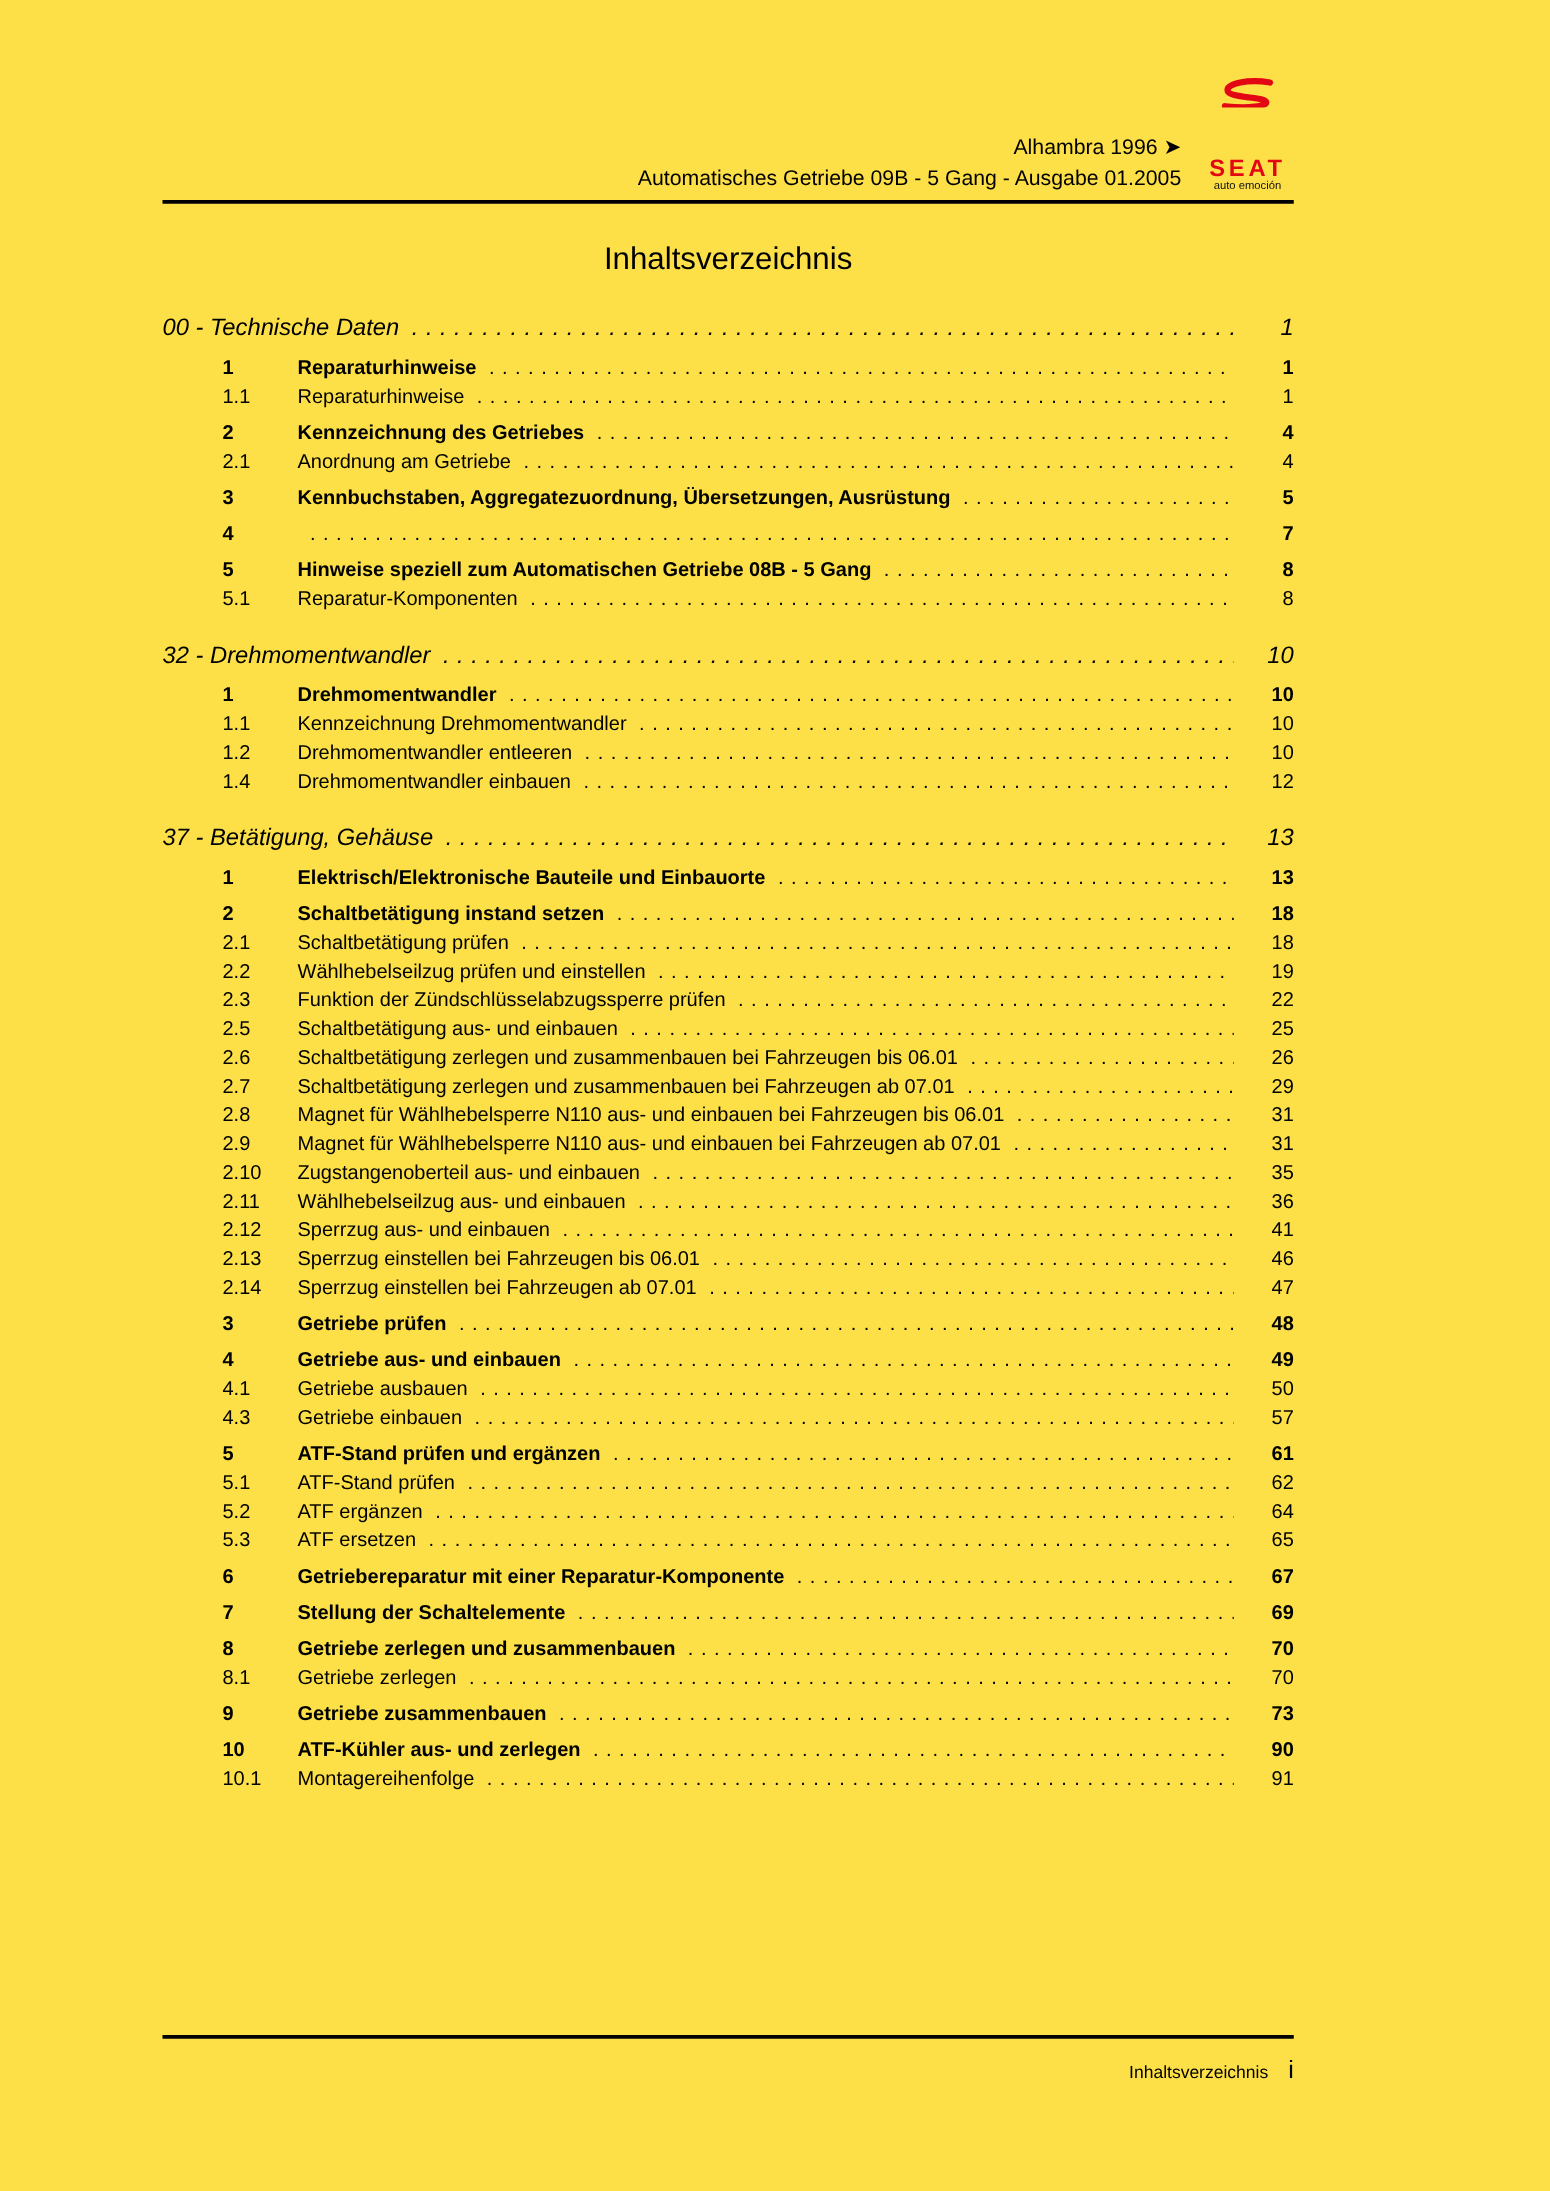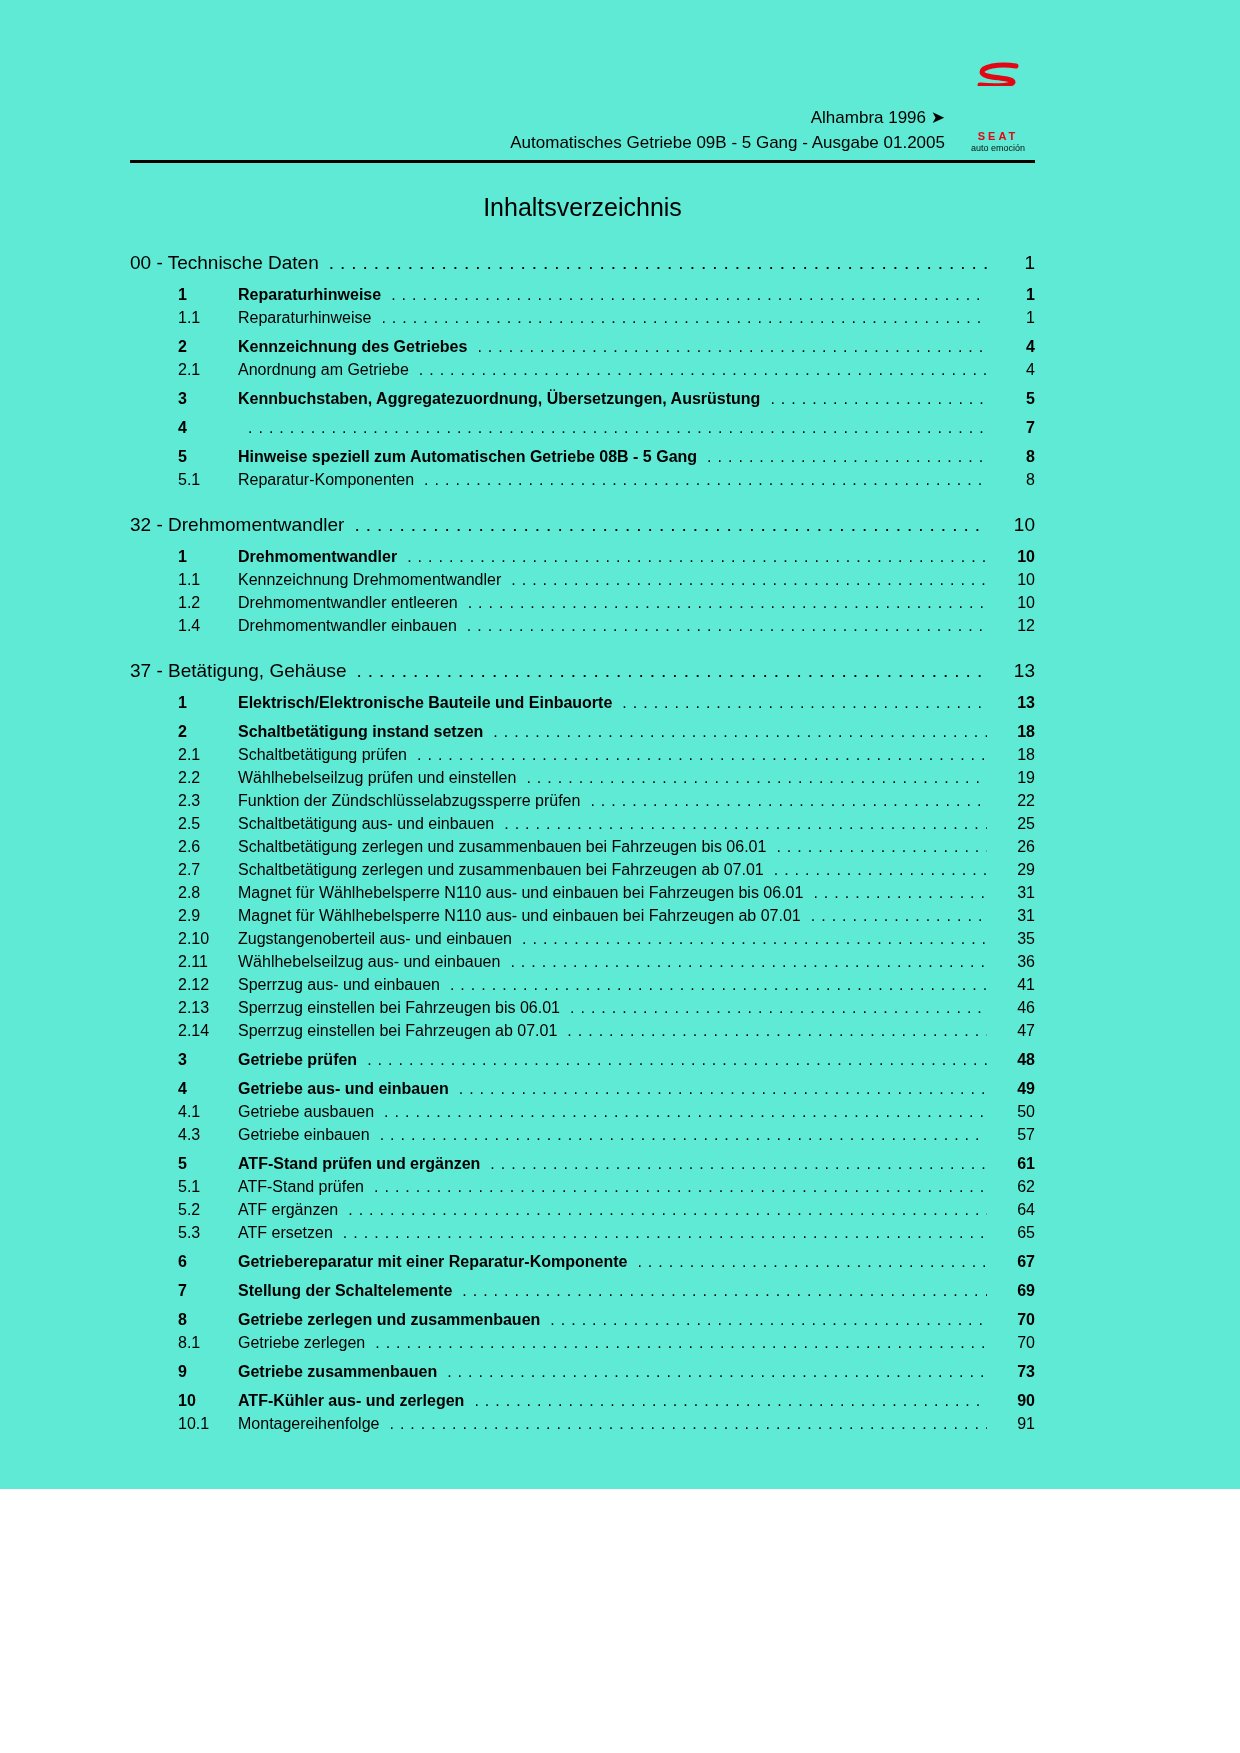--- a/index.html
+++ b/index.html
@@ -1,34 +1,34 @@
 <!DOCTYPE html>
 <html><head>
 <meta charset="utf-8">
 <style>
   html,body { margin:0; padding:0; background:#ffffff; }
   .page {
     position:relative;
-    width:1240px; height:1489px;
-    background:#5eead4;
+    width:1240px; height:1753px;
+    background:#fde047;
     font-family:"Liberation Sans", sans-serif;
     color:#000;
     overflow:hidden;
   }
   .content { position:absolute; left:130px; top:0; width:905px; }
 
   
   .header {
     display:flex; justify-content:flex-end; align-items:flex-end;
     gap:16px; padding-top:62px;
   }
   .header-text { text-align:right; font-size:17px; line-height:25px; }
   .logo { width:74px; text-align:center; padding-bottom:1px; }
   .logo svg { display:block; margin:0 auto 1px auto; }
-  .logo-brand { color:#e30613; font-weight:bold; font-size:11px; letter-spacing:3px; line-height:14px;margin-top:43px; }
+  .logo-brand { color:#e30613; font-weight:bold; font-size:19px; letter-spacing:3px; line-height:14px;margin-top:43px; }
   .logo-tagline { font-size:9px; color:#111; line-height:11px; }
   .rule { border-top:3px solid #000; }
   .top-rule { margin-top:5px; }
 
   
   .title { font-size:25px; font-weight:400; text-align:center; margin:30px 0 28px 0; }
 
   
   .row { display:flex; align-items:baseline; font-size:16px; line-height:23px; }
   .row .num { flex:none; width:60px; margin-left:48px; }
@@ -36,21 +36,21 @@
   .row .dots {
     flex:1 1 auto; overflow:hidden; white-space:nowrap;
     margin:0 8px 0 10px; letter-spacing:6px; color:#000;
   }
   .row .dots::after {
     content:"................................................................................................................................................................";
   }
   .row .pg { flex:none; min-width:40px; text-align:right; }
   .b { font-weight:bold; }
   .item.bold-row { margin-top:6px; }
-  .heading { font-size:19px; line-height:26px; margin-top:21px; margin-bottom:7px; }
+  .heading { font-size:19px; line-height:26px; margin-top:21px; margin-bottom:7px;font-style:italic; }
   .heading .pg { font-size:19px; }
   .heading .dots { letter-spacing:6px; }
 
   
   .footer { position:absolute; left:130px; width:905px; top:1628px; }
   .footer-line {
     display:flex; justify-content:flex-end; align-items:baseline;
     gap:16px; margin-top:14px; font-size:14px;
   }
   .footer-page { font-size:20px; }

